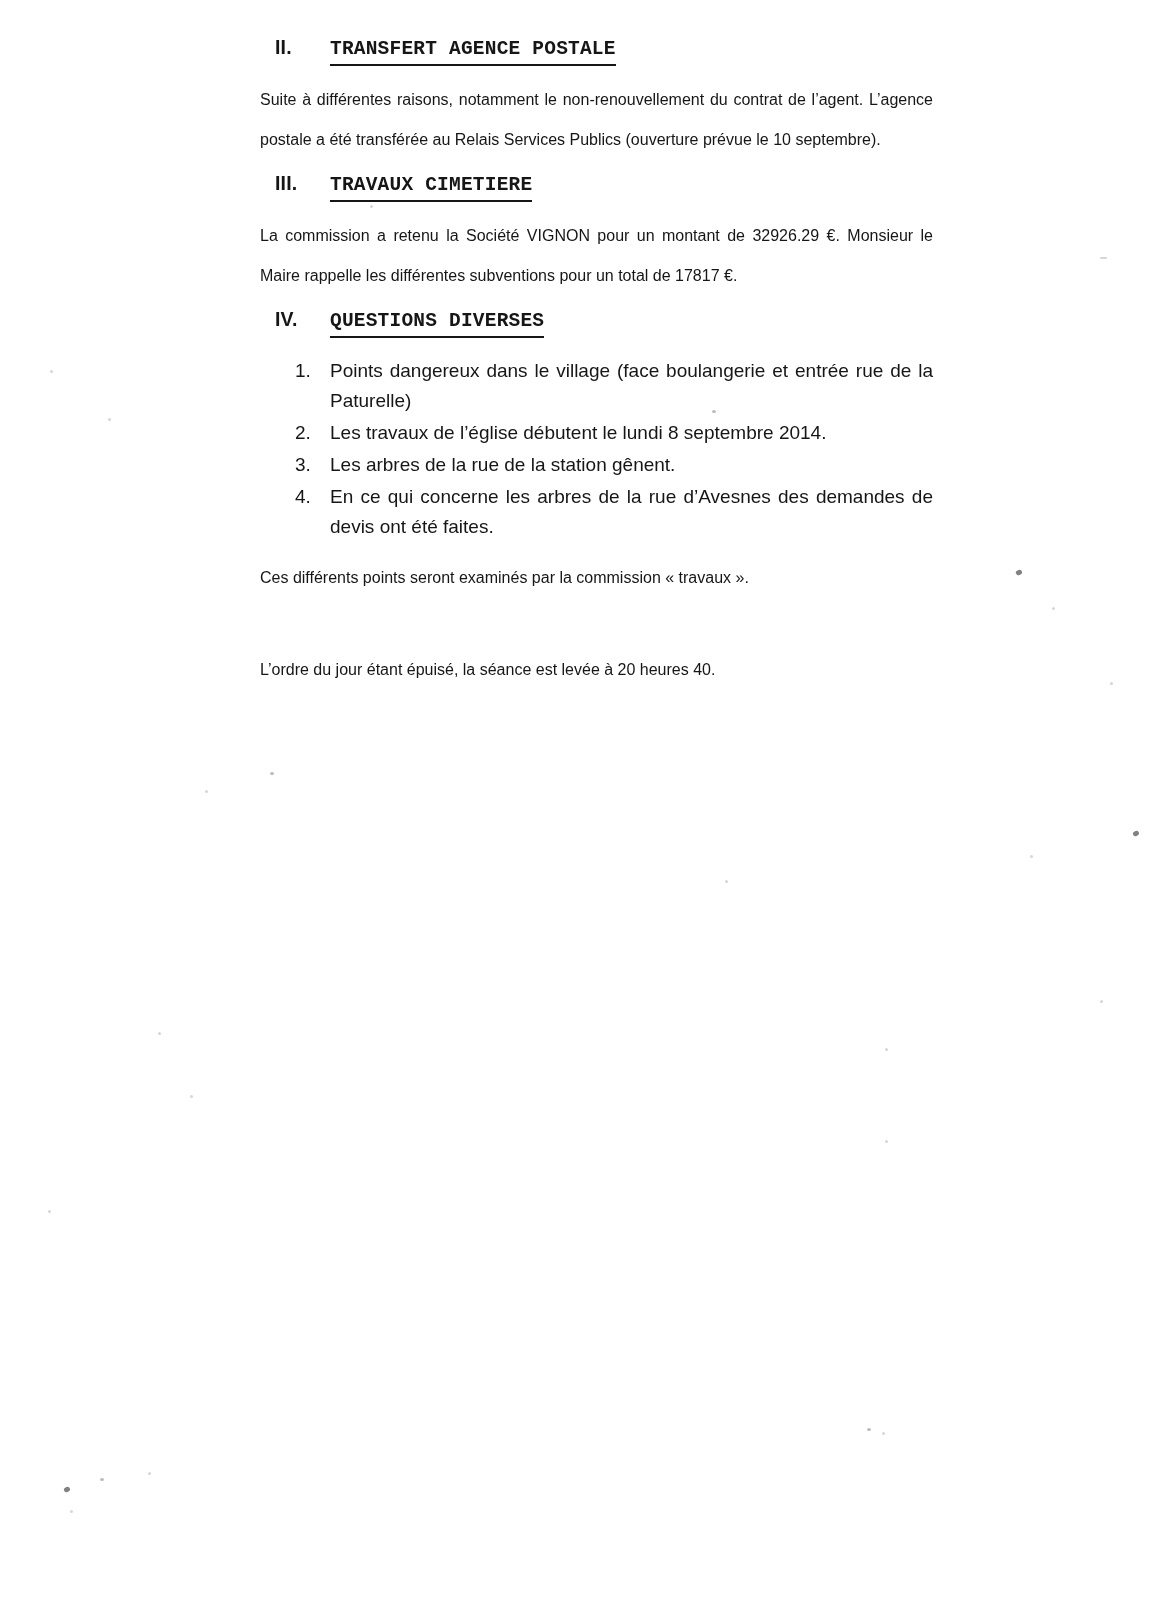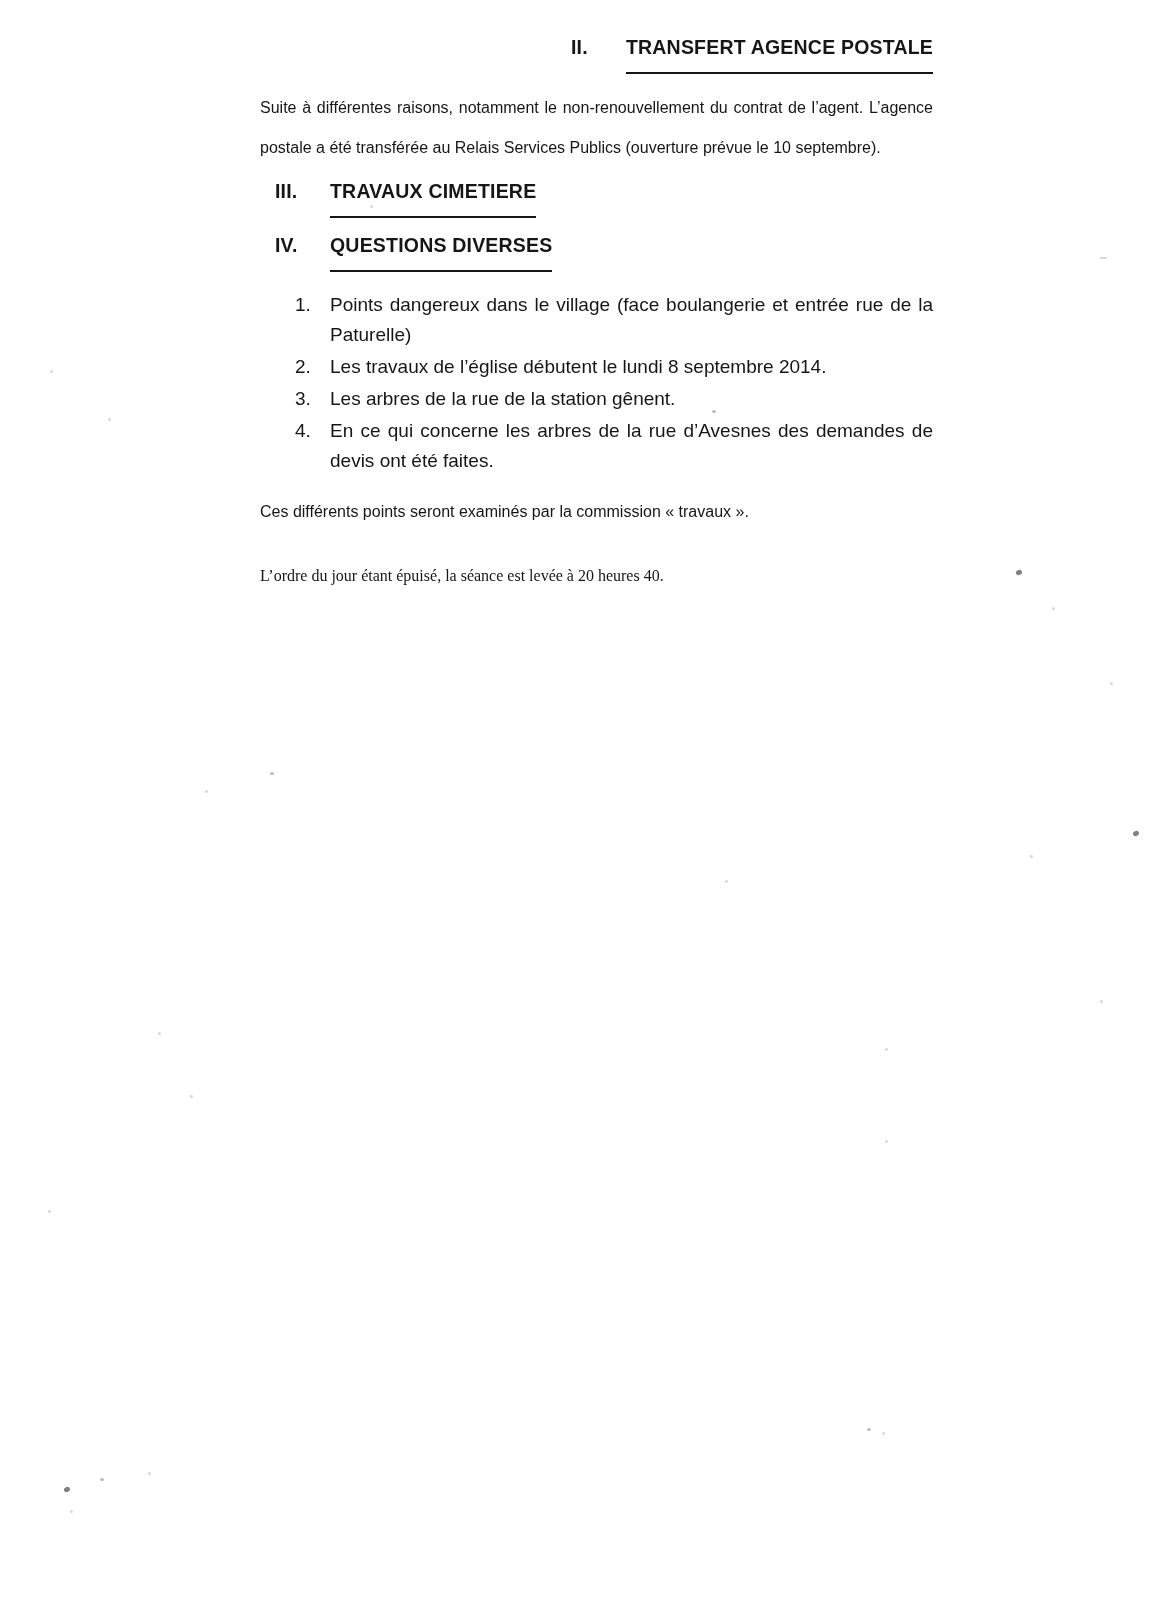--- a/index.html
+++ b/index.html
@@ -28,28 +28,29 @@
   }
   .sec-head {
     display: flex;
     align-items: baseline;
     font-weight: bold;
     font-size: 19.5px;
     line-height: 26px;
     margin: 10px 0 14px 15px;
     letter-spacing: 0.2px;
   }
-  .sec-head.first { margin-top: 0; justify-content: flex-end; }
+  .sec-head.first { margin-top: 0; }
   .sec-num {
     width: 55px;
     flex: none;
   }
   .sec-title {
     border-bottom: 2.5px solid var(--ink, #1c1c1c);
-    padding-bottom: 12px;
+    padding-bottom: 2px;
+    font-family: Liberation Mono, monospace;
   }
   p.body {
     font-size: 16px;
     line-height: 40px;
     text-align: justify;
     margin: 0 0 10px 0;
   }
   .olist {
     margin: 18px 0 0 35px;
   }
@@ -61,21 +62,21 @@
   }
   .li-num {
     width: 35px;
     flex: none;
   }
   .li-text {
     flex: 1;
     text-align: justify;
   }
   p.closing-1 { margin-top: 16px; margin-bottom: 0; }
-  p.closing-2 { margin-top: 24px; margin-bottom: 0; text-align: left; font-family: Liberation Serif, serif; }
+  p.closing-2 { margin-top: 52px; margin-bottom: 0; text-align: left; }
   
   .speck {
     position: absolute;
     display: block;
     background: rgba(30, 30, 30, 0.18);
     width: 3px;
     height: 3px;
     border-radius: 50%;
   }
   .speck.dark { background: rgba(25, 25, 25, 0.55); width: 6px; height: 5px; border-radius: 40% 60% 50% 50%; transform: rotate(-30deg); }
@@ -95,20 +96,21 @@
         <span class="sec-title">TRANSFERT AGENCE POSTALE</span>
       </div>
       <p class="body">Suite à différentes raisons, notamment le non-renouvellement du contrat de l’agent. L’agence postale a été transférée au Relais Services Publics (ouverture prévue le 10 septembre).</p>
     </div>
 
     <div class="sec">
       <div class="sec-head">
         <span class="sec-num">III.</span>
         <span class="sec-title">TRAVAUX CIMETIERE</span>
       </div>
+      <p class="body">La commission a retenu la Société VIGNON pour un montant de 32926.29 €. Monsieur le Maire rappelle les différentes subventions pour un total de 17817 €.</p>
     </div>
 
     <div class="sec">
       <div class="sec-head">
         <span class="sec-num">IV.</span>
         <span class="sec-title">QUESTIONS DIVERSES</span>
       </div>
       <div class="olist">
         <div class="li">
           <span class="li-num">1.</span>

